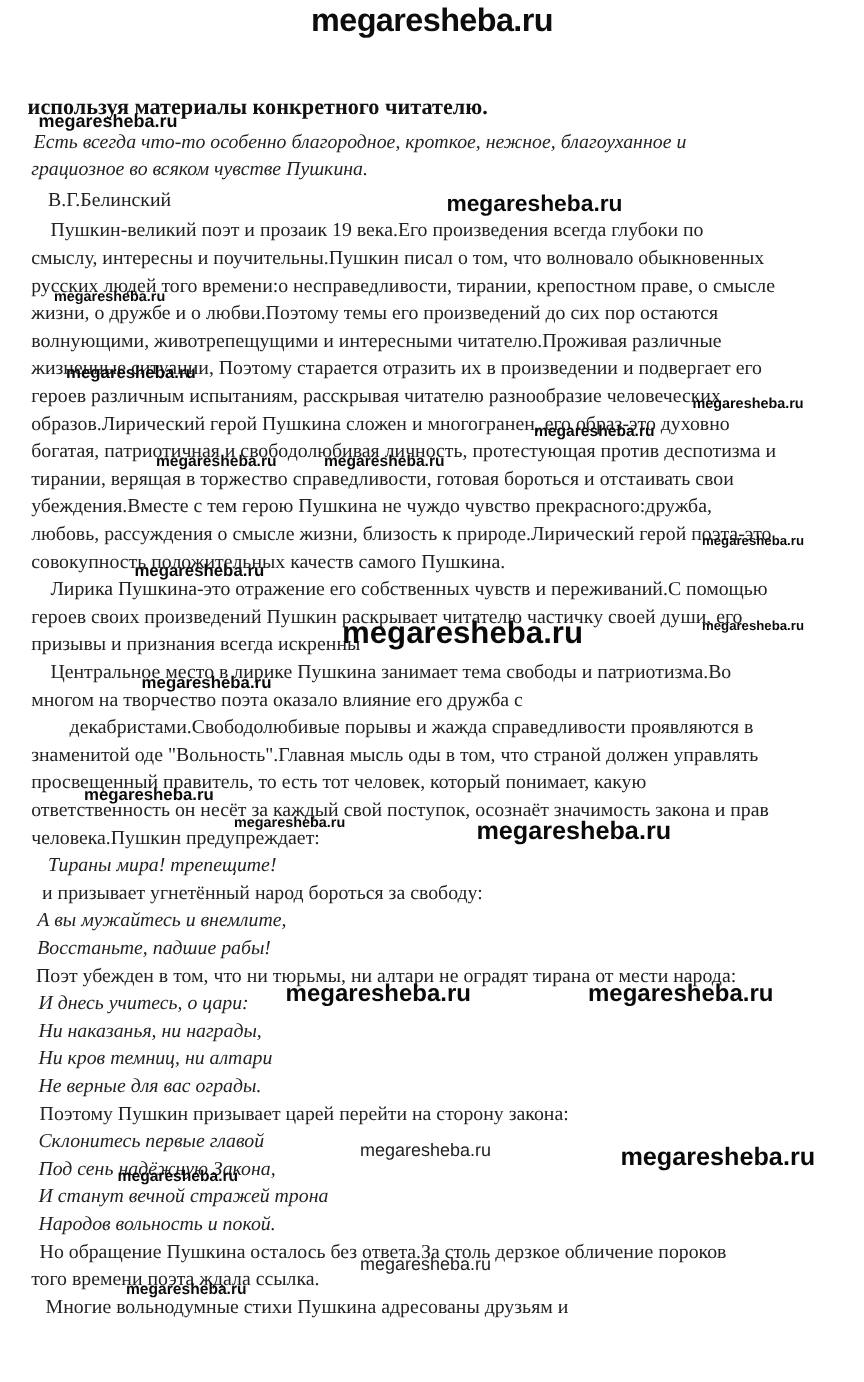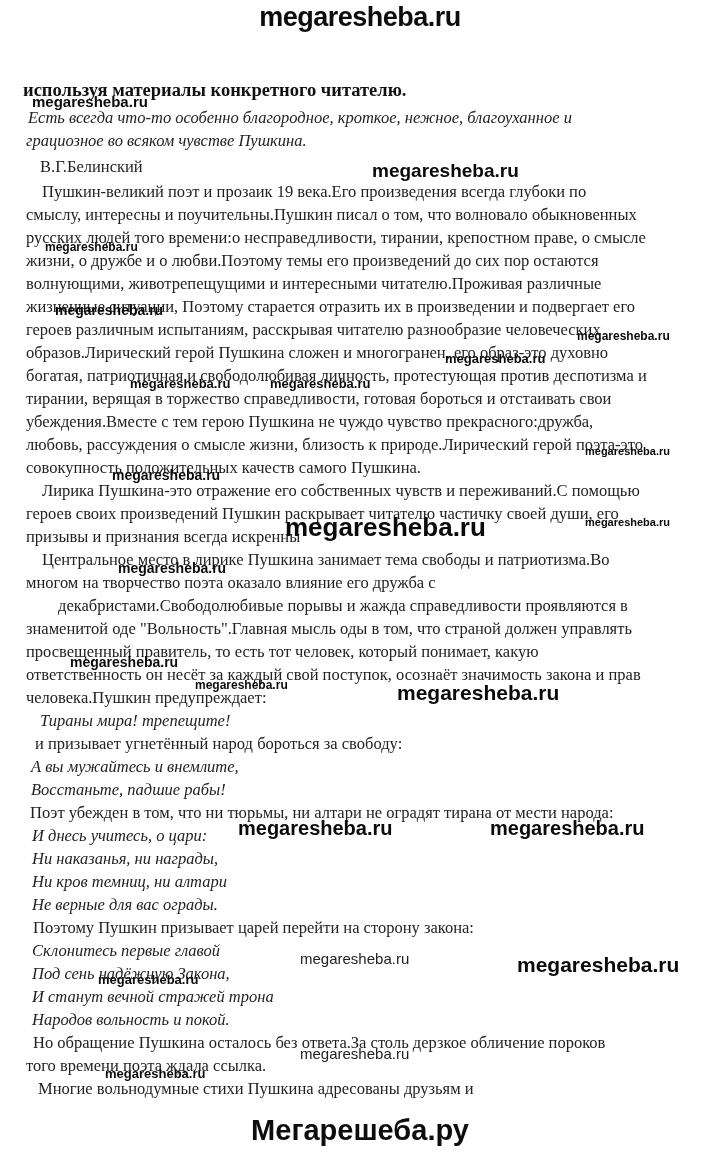--- a/index.html
+++ b/index.html
@@ -107,15 +107,14 @@
       <div class="wm" style="left: 397px; top: 682px; font-size: 21px;">megaresheba.ru</div>
       <div class="wm" style="left: 238px; top: 818px; font-size: 20px;">megaresheba.ru</div>
       <div class="wm" style="left: 490px; top: 818px; font-size: 20px;">megaresheba.ru</div>
       <div class="wm normal" style="left: 300px; top: 951px; font-size: 15px;">megaresheba.ru</div>
       <div class="wm" style="left: 517px; top: 954px; font-size: 21px;">megaresheba.ru</div>
       <div class="wm" style="left: 98px; top: 973px; font-size: 13px;">megaresheba.ru</div>
       <div class="wm normal" style="left: 300px; top: 1046px; font-size: 15px;">megaresheba.ru</div>
       <div class="wm" style="left: 105px; top: 1067px; font-size: 13px;">megaresheba.ru</div>
     </div>
 
-  <div class="ftr-brand">Мегарешеба.ру</div>
 
 </div>
 
 </body></html>

